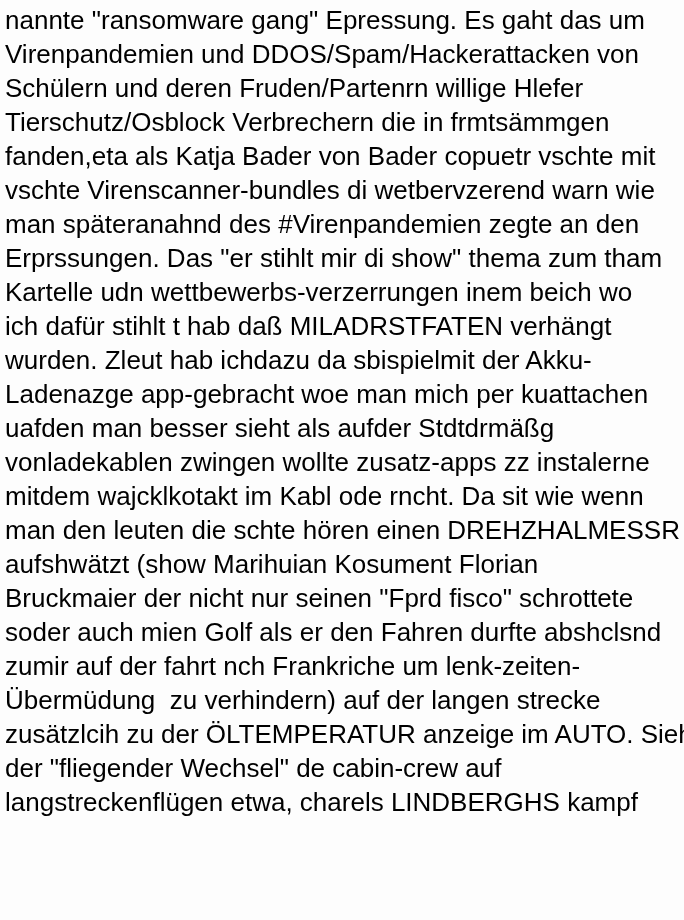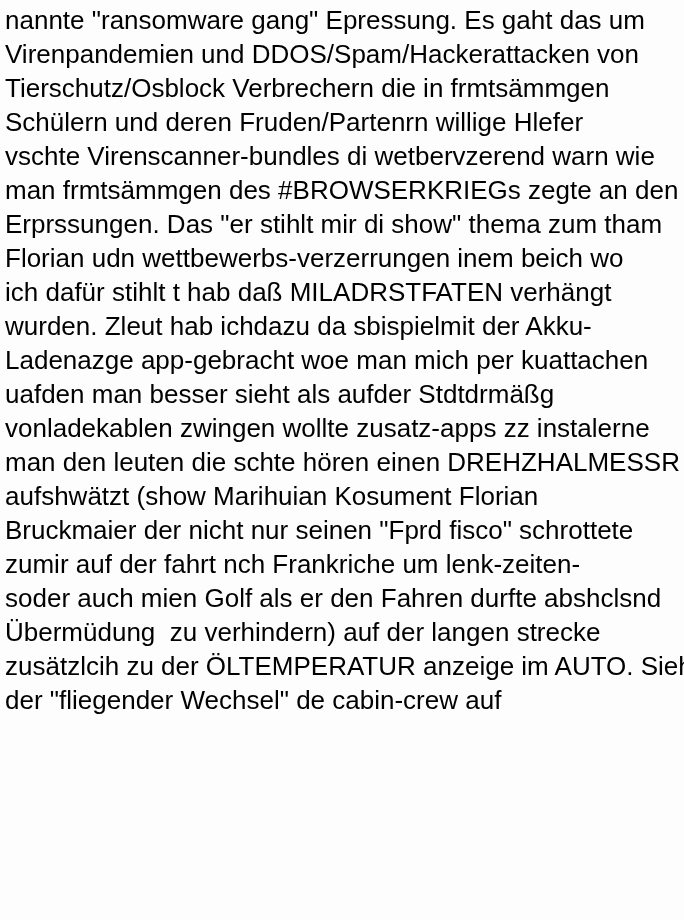--- a/index.html
+++ b/index.html
@@ -24,32 +24,35 @@
     white-space: pre;
     height: 34px;
   }
 </style>
 </head>
 <body>
 
 <div class="doc">
   <div class="line">nannte "ransomware gang" Epressung. Es gaht das um</div>
   <div class="line">Virenpandemien und DDOS/Spam/Hackerattacken von</div>
+  <div class="line">Schülern und deren Fruden/Partenrn willige Hlefer</div>
   <div class="line">Tierschutz/Osblock Verbrechern die in frmtsämmgen</div>
-  <div class="line">Schülern und deren Fruden/Partenrn willige Hlefer</div>
+  <div class="line">fanden,eta als Katja Bader von Bader copuetr vschte mit</div>
   <div class="line">vschte Virenscanner-bundles di wetbervzerend warn wie</div>
-  <div class="line">man frmtsämmgen des #BROWSERKRIEGs zegte an den</div>
+  <div class="line">man späteranahnd des #Virenpandemien zegte an den</div>
   <div class="line">Erprssungen. Das "er stihlt mir di show" thema zum tham</div>
-  <div class="line">Florian udn wettbewerbs-verzerrungen inem beich wo</div>
+  <div class="line">Kartelle udn wettbewerbs-verzerrungen inem beich wo</div>
   <div class="line">ich dafür stihlt t hab daß MILADRSTFATEN verhängt</div>
   <div class="line">wurden. Zleut hab ichdazu da sbispielmit der Akku-</div>
   <div class="line">Ladenazge app-gebracht woe man mich per kuattachen</div>
   <div class="line">uafden man besser sieht als aufder Stdtdrmäßg</div>
   <div class="line">vonladekablen zwingen wollte zusatz-apps zz instalerne</div>
+  <div class="line">mitdem wajcklkotakt im Kabl ode rncht. Da sit wie wenn</div>
   <div class="line">man den leuten die schte hören einen DREHZHALMESSR</div>
   <div class="line">aufshwätzt (show Marihuian Kosument Florian</div>
   <div class="line">Bruckmaier der nicht nur seinen "Fprd fisco" schrottete</div>
+  <div class="line">soder auch mien Golf als er den Fahren durfte abshclsnd</div>
   <div class="line">zumir auf der fahrt nch Frankriche um lenk-zeiten-</div>
-  <div class="line">soder auch mien Golf als er den Fahren durfte abshclsnd</div>
   <div class="line">Übermüdung  zu verhindern) auf der langen strecke</div>
   <div class="line">zusätzlcih zu der ÖLTEMPERATUR anzeige im AUTO. Siehe</div>
   <div class="line">der "fliegender Wechsel" de cabin-crew auf</div>
+  <div class="line">langstreckenflügen etwa, charels LINDBERGHS kampf</div>
 </div>
 
 </body></html>

